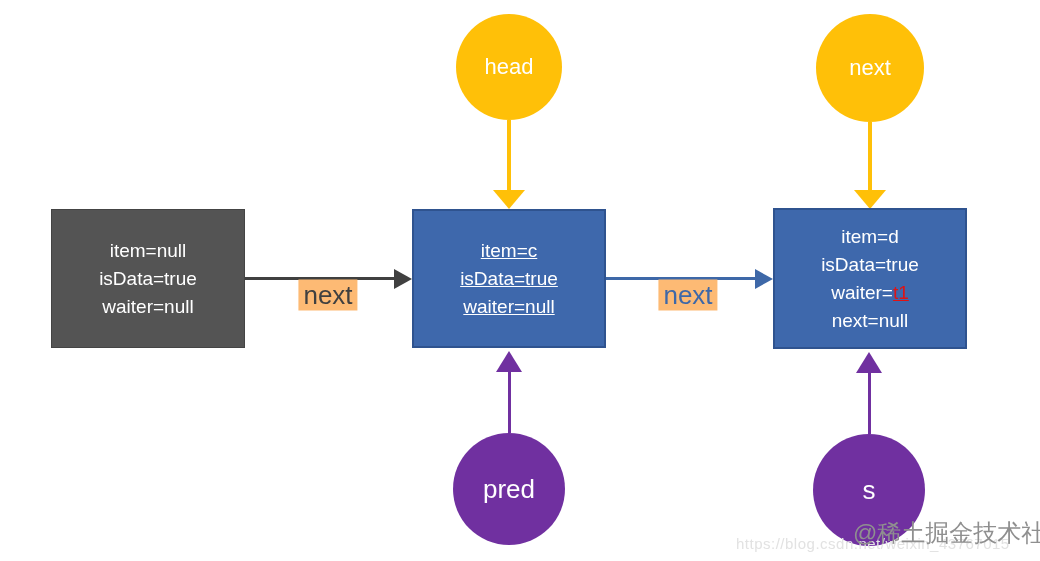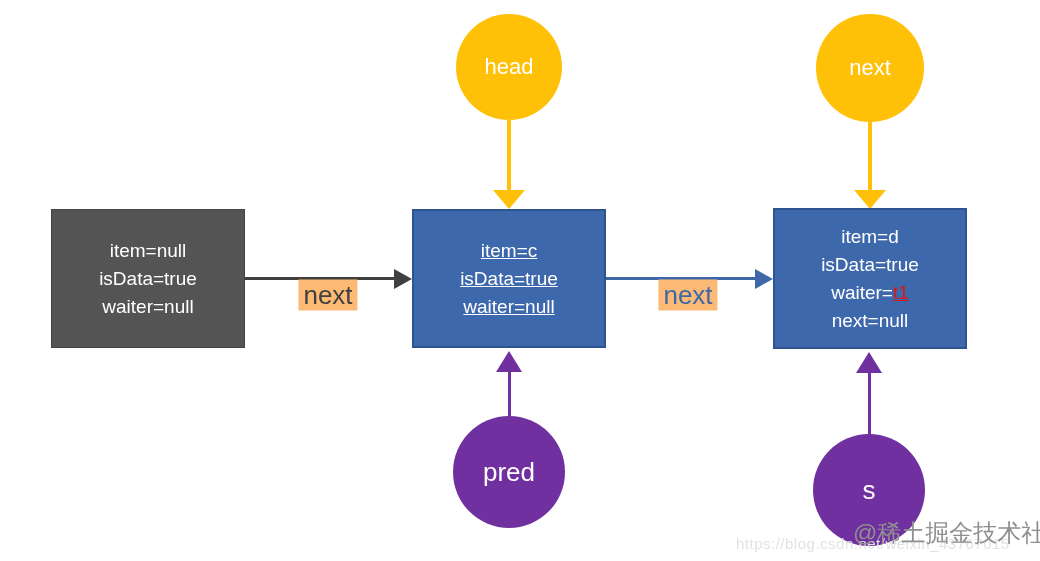--- a/index.html
+++ b/index.html
@@ -52,21 +52,21 @@
   .circle {
     position: absolute;
     border-radius: 50%;
     display: flex;
     align-items: center;
     justify-content: center;
     color: #ffffff;
   }
   .circle-head { left: 456px; top: 14px;  width: 106px; height: 106px; background: var(--pointer-circle); font-size: 22px; }
   .circle-tail { left: 816px; top: 14px;  width: 108px; height: 108px; background: var(--pointer-circle); font-size: 22px; }
-  .circle-pred { left: 453px; top: 416px; width: 112px; height: 112px; background: var(--helper-circle); font-size: 26px; }
+  .circle-pred { left: 453px; top: 433px; width: 112px; height: 112px; background: var(--helper-circle); font-size: 26px; }
   .circle-s    { left: 813px; top: 434px; width: 112px; height: 112px; background: var(--helper-circle); font-size: 26px; }
   
   .vline { position: absolute; width: 4px; }
   .vline-yellow { background: var(--pointer-circle); }
   .vline-purple { background: var(--helper-circle); width: 3px; }
   .head-line { left: 507px; top: 120px; height: 72px; }
   .tail-line { left: 868px; top: 122px; height: 70px; }
   .pred-line { left: 508px; top: 370px; height: 63px; }
   .s-line    { left: 868px; top: 371px; height: 63px; }
   .tri { position: absolute; width: 0; height: 0; }

